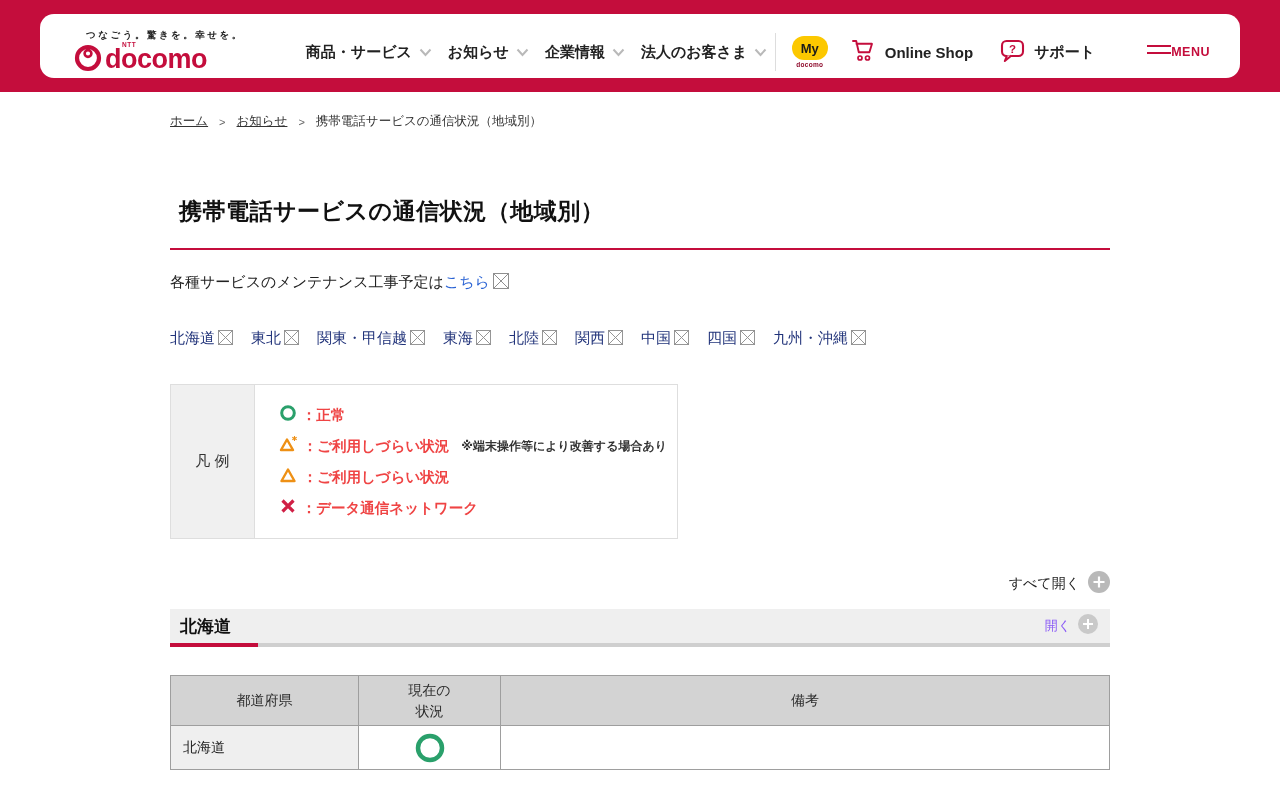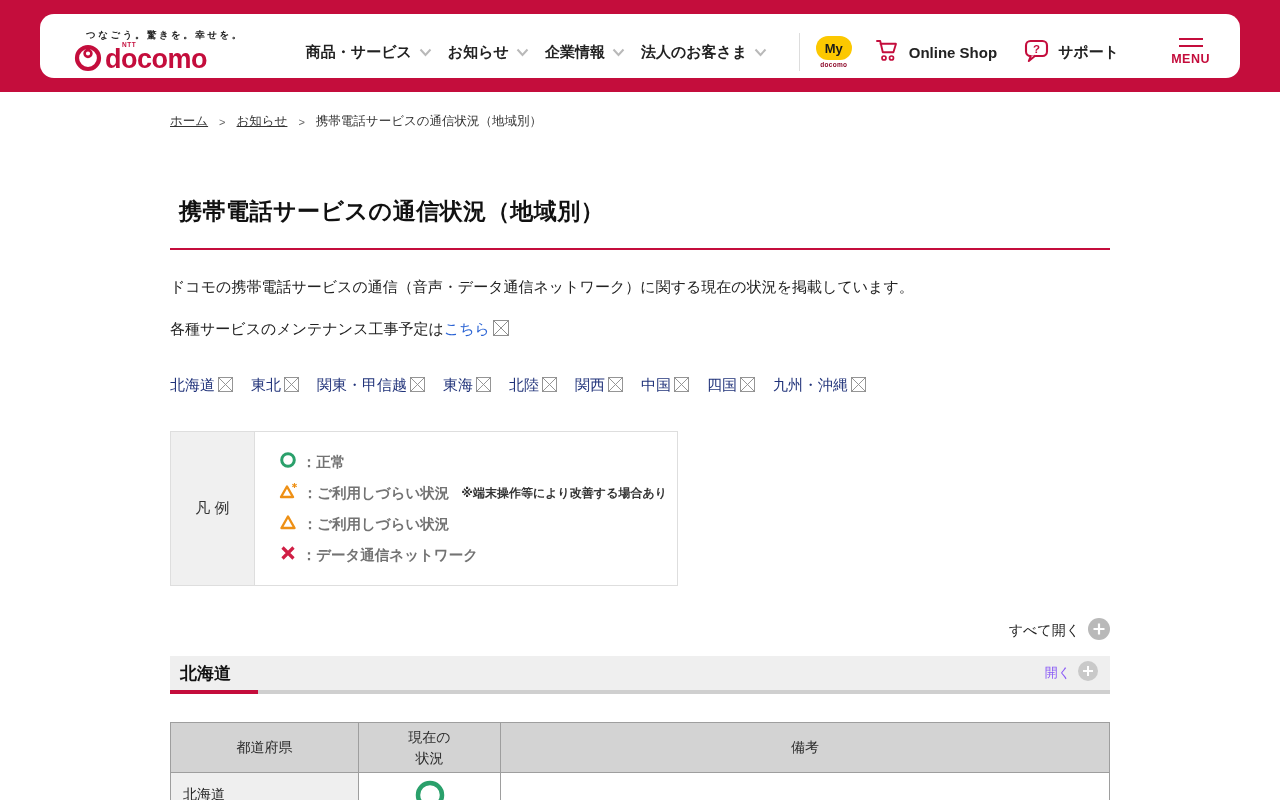--- a/index.html
+++ b/index.html
@@ -21,21 +21,21 @@
   .nav-label { font-size: 15px; font-weight: bold; color: #222; white-space: nowrap; }
 
   .header-utils { display: flex; align-items: center; margin-left: auto; }
   .util-divider { width: 1px; height: 38px; background: #ddd; margin-right: 16px; }
   .mydocomo { display: flex; flex-direction: column; align-items: center; margin-right: 22px; cursor: pointer; }
   .my-bubble { width: 36px; height: 24px; background: #fcc800; border-radius: 12px; display: flex; align-items: center; justify-content: center; font-size: 13px; font-weight: bold; color: #1a1a1a; }
   .my-sub { font-size: 6.5px; font-weight: bold; color: #8e0a2b; margin-top: 1px; letter-spacing: 0.3px; }
   .shop { display: flex; align-items: center; gap: 8px; margin-right: 26px; cursor: pointer; }
   .shop-label, .support-label { font-size: 15px; font-weight: bold; color: #222; white-space: nowrap; }
   .support { display: flex; align-items: center; gap: 8px; cursor: pointer; }
-  .menu-btn { display: flex; flex-direction: column; align-items: center; margin-left: 52px; margin-right: 4px; cursor: pointer; }
+  .menu-btn { display: flex; flex-direction: row; align-items: center; margin-left: 52px; margin-right: 4px; cursor: pointer; }
   .menu-lines { display: flex; flex-direction: column; gap: 5px; margin-bottom: 5px; }
   .menu-lines span { display: block; width: 24px; height: 2px; background: #c40d3c; }
   .menu-label { font-size: 12.5px; font-weight: bold; color: #c40d3c; letter-spacing: 0.5px; }
 
   
   .breadcrumb { margin: 21px 0 0 170px; font-size: 12.5px; color: #333; display: flex; align-items: center; gap: 11px; }
   .crumb-link { color: #333; text-decoration: underline; cursor: pointer; }
   .crumb-sep { color: #666; font-size: 11px; }
   .crumb-current { color: #333; }
 
@@ -49,21 +49,21 @@
 
   .region-links { margin-top: 37px; display: flex; align-items: center; gap: 18px; font-size: 15px; }
   .region-link { display: flex; align-items: center; cursor: pointer; color: #21337a; white-space: nowrap; }
 
   
   .legend { margin-top: 36px; width: 508px; display: flex; border: 1px solid #dedede; }
   .legend-head { width: 87px; background: #f0f0f0; display: flex; align-items: center; justify-content: center; font-size: 15px; color: #333; border-right: 1px solid #dedede; }
   .legend-body { flex: 1; background: #fff; padding: 21px 10px 21px 24px; display: flex; flex-direction: column; gap: 13px; }
   .legend-row { display: flex; align-items: center; height: 18px; }
   .legend-row svg { flex: 0 0 auto; }
-  .legend-label { font-size: 14.5px; font-weight: bold; color: #737373; margin-left: 5px; white-space: nowrap; }
+  .legend-label { font-size: 14.5px; font-weight: bold; color: #ef4444; margin-left: 5px; white-space: nowrap; }
   .legend-note { font-size: 12px; font-weight: 600; color: #333; margin-left: 12px; white-space: nowrap; }
 
   
   .expand-all { margin-top: 32px; display: flex; justify-content: flex-end; align-items: center; gap: 8px; cursor: pointer; }
   .expand-all-label { font-size: 14px; color: #222; }
 
   
   .section-header { margin-top: 12px; background: #efefef; height: 34px; display: flex; align-items: center; padding: 0 12px 0 10px; }
   .section-title { font-size: 17px; font-weight: bold; color: #111; }
   .open-ctl { margin-left: auto; display: flex; align-items: center; gap: 7px; cursor: pointer; }
@@ -172,21 +172,20 @@
   <span class="crumb-sep">&gt;</span>
   <span class="crumb-link">お知らせ</span>
   <span class="crumb-sep">&gt;</span>
   <span class="crumb-current">携帯電話サービスの通信状況（地域別）</span>
 </div>
 
 <div class="content">
 
   <h1 class="page-title">携帯電話サービスの通信状況（地域別）</h1>
 
-  <p class="intro">ドコモの携帯電話サービスの通信（音声・データ通信ネットワーク）に関する現在の状況を掲載しています。</p>
 
   <p class="maintenance">
     <span>各種サービスのメンテナンス工事予定は</span>
       <span class="link-blue">こちら</span>
       <span class="imgx"><svg width="16" height="16" viewBox="0 0 16 16">
           <rect x="0.5" y="0.5" width="15" height="15" fill="#fff" stroke="#8f8f8f"></rect>
           <line x1="1" y1="1" x2="15" y2="15" stroke="#8f8f8f"></line>
           <line x1="15" y1="1" x2="1" y2="15" stroke="#8f8f8f"></line>
         </svg></span>
   </p>

